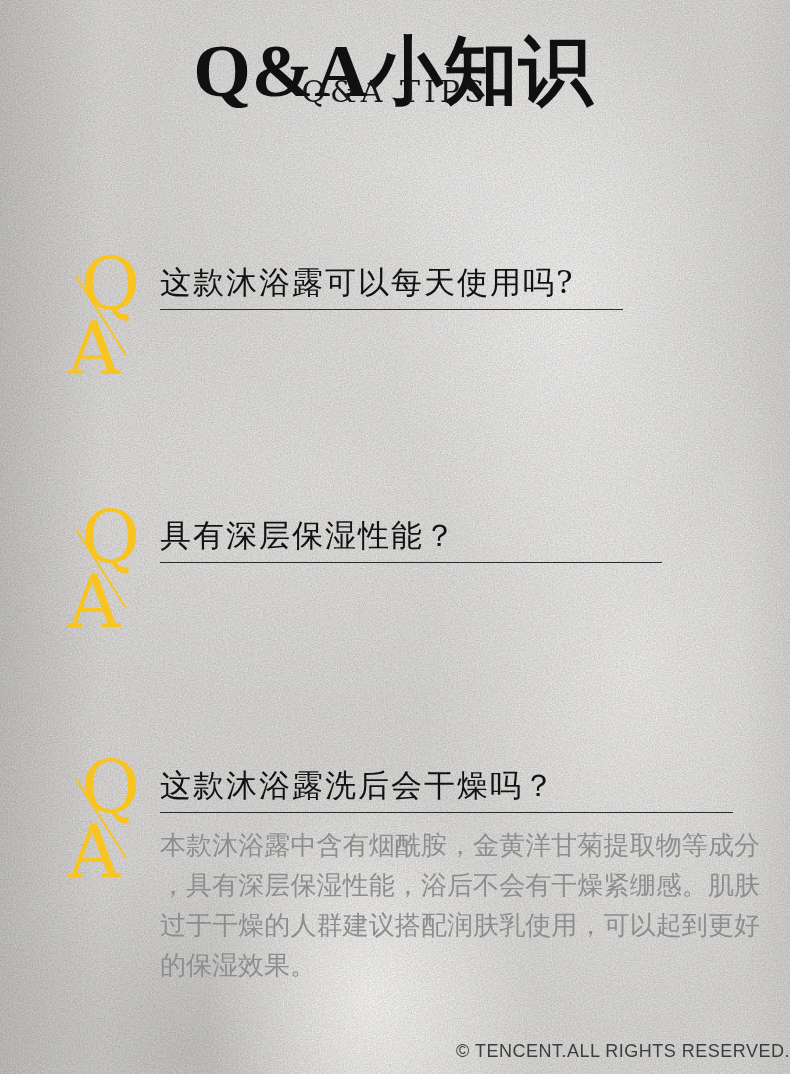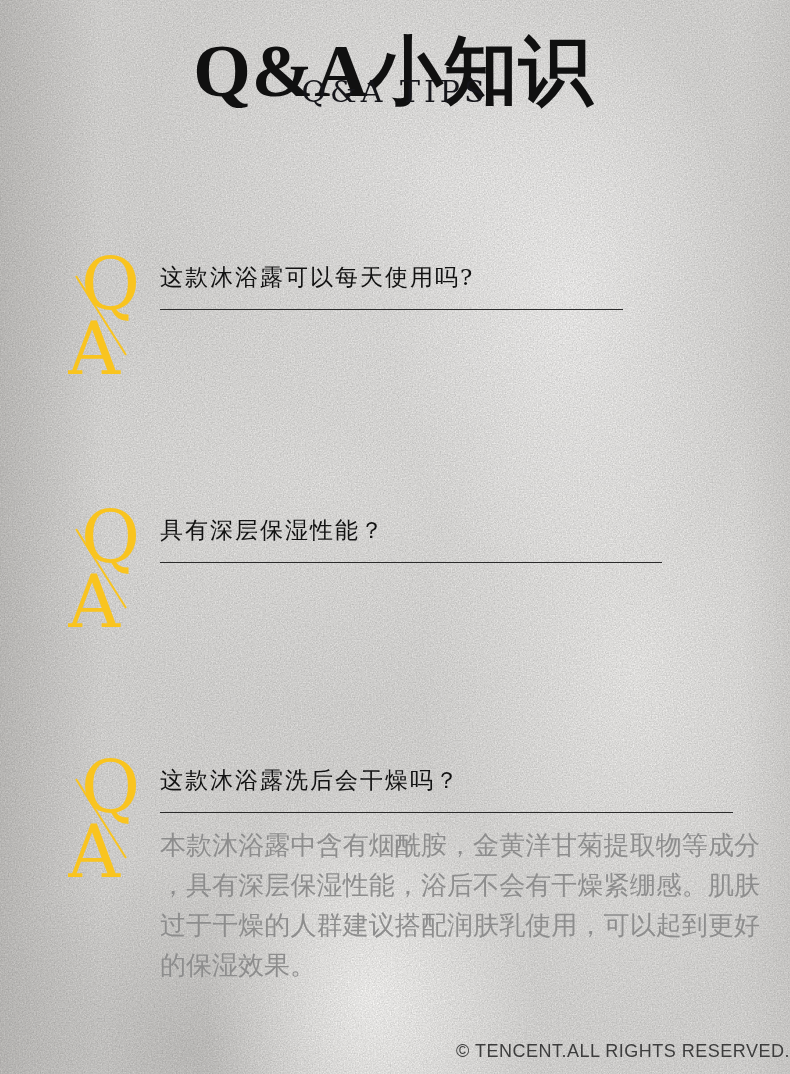--- a/index.html
+++ b/index.html
@@ -37,21 +37,21 @@
 
   
   .qa-block{position:absolute;left:0;width:790px;height:230px;}
   .qa1{top:250px;}
   .qa2{top:503px;}
   .qa3{top:753px;}
   .qa-icon{position:absolute;left:68px;top:0;}
   .qa-question{
     position:absolute;left:160px;top:12px;margin:0;
     font-family:"DejaVu Serif","Liberation Serif",serif;font-weight:500;
-    font-size:23px;color:#121212;letter-spacing:2px;white-space:nowrap;
+    font-size:31px;color:#121212;letter-spacing:2px;white-space:nowrap;
   }
   .rule{position:absolute;left:160px;top:59px;height:0;border-top:1.5px solid #2a2a2a;}
   .qa1 .rule{width:463px;}
   .qa2 .rule{width:502px;}
   .qa3 .rule{width:573px;}
   .qa-answer{
     position:absolute;left:160px;top:59px;margin:0;width:600px;
     font-size:26px;line-height:40px;color:#8d8d8d;
     word-break:break-all;line-break:anywhere;text-align:justify;
   }

